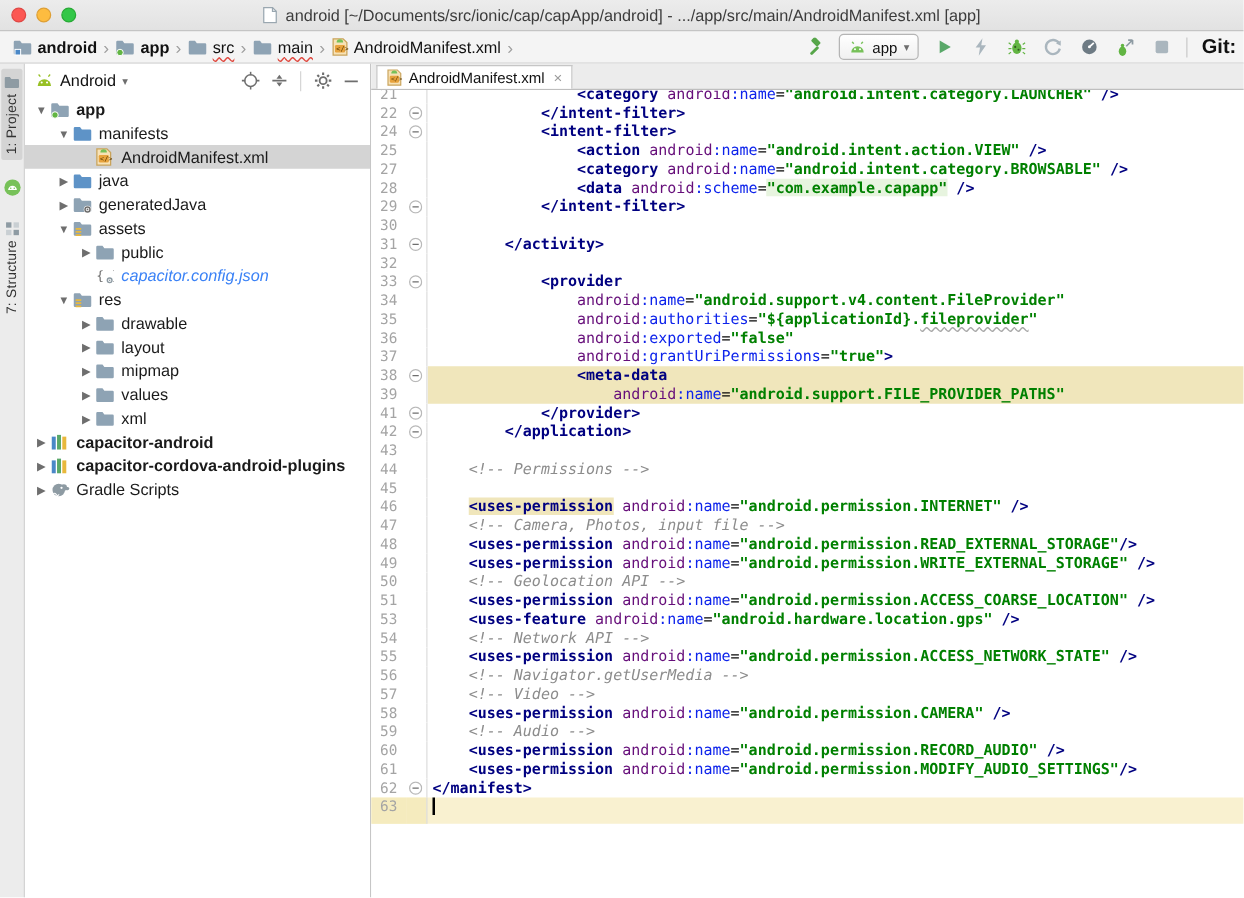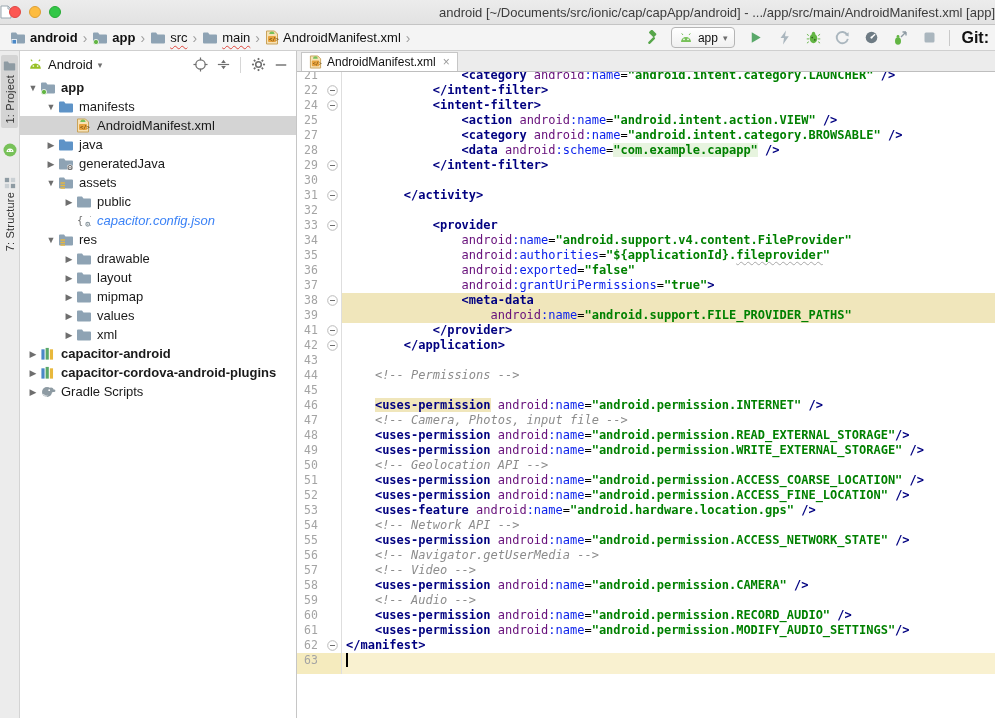--- a/index.html
+++ b/index.html
@@ -7,21 +7,21 @@
   body { font-family:"Liberation Sans", sans-serif; background:#FFFFFF; position:relative; font-size:13px; }
 
   
   .titlebar { height:25px; background:linear-gradient(#ECECEC,#E2E2E2); border-bottom:1px solid #C4C4C4;
               display:flex; align-items:center; position:relative; }
   .lights { position:absolute; left:9px; top:6px; display:flex; gap:8px; }
   .light { width:12px; height:12px; border-radius:50%; }
   .light.red { background:#FC5753; border:1px solid #DF4744; }
   .light.yellow { background:#FDBC40; border:1px solid #DE9F34; }
   .light.green { background:#33C748; border:1px solid #27AA35; }
-  .title-center { flex:1; display:flex; justify-content:space-between; align-items:center; gap:6px;
+  .title-center { flex:1; display:flex; justify-content:center; align-items:center; gap:6px;
                   color:#3C3C3C; font-size:13px; white-space:nowrap; }
 
   
   .navbar { height:26px; background:#F4F4F4; border-bottom:1px solid #CFCFCF; display:flex;
             align-items:center; padding:0 4px 0 8px; }
   .crumbs { display:flex; align-items:center; gap:2px; white-space:nowrap; }
   .crumb { display:flex; align-items:center; gap:4px; padding:1px 2px; cursor:default; }
   .crumb .lbl { font-size:13px; color:#111; }
   .crumb.bold .lbl { font-weight:bold; }
   .crumb.typo .lbl { text-decoration:underline wavy #E0483E 1px; text-underline-offset:3px; }
@@ -706,25 +706,20 @@
             <span class="ln">50</span>
             <span class="fold"></span>
             <span class="code">    <span class="k-c">&lt;!-- Geolocation API --&gt;</span></span>
           </div>
           <div class="cl">
             <span class="ln">51</span>
             <span class="fold"></span>
             <span class="code">    <span class="k-tag">&lt;uses-permission</span><span class="k-p"> </span><span class="k-ns">android</span><span class="k-at">:name</span><span class="k-p">=</span><span class="k-v">"android.permission.ACCESS_COARSE_LOCATION"</span><span class="k-p"> </span><span class="k-tag">/&gt;</span></span>
           </div>
           <div class="cl">
-            <span class="ln">52</span>
-            <span class="fold"></span>
-            <span class="code">    <span class="k-tag">&lt;uses-permission</span><span class="k-p"> </span><span class="k-ns">android</span><span class="k-at">:name</span><span class="k-p">=</span><span class="k-v">"android.permission.ACCESS_FINE_LOCATION"</span><span class="k-p"> </span><span class="k-tag">/&gt;</span></span>
-          </div>
-          <div class="cl">
             <span class="ln">53</span>
             <span class="fold"></span>
             <span class="code">    <span class="k-tag">&lt;uses-feature</span><span class="k-p"> </span><span class="k-ns">android</span><span class="k-at">:name</span><span class="k-p">=</span><span class="k-v">"android.hardware.location.gps"</span><span class="k-p"> </span><span class="k-tag">/&gt;</span></span>
           </div>
           <div class="cl">
             <span class="ln">54</span>
             <span class="fold"></span>
             <span class="code">    <span class="k-c">&lt;!-- Network API --&gt;</span></span>
           </div>
           <div class="cl">

